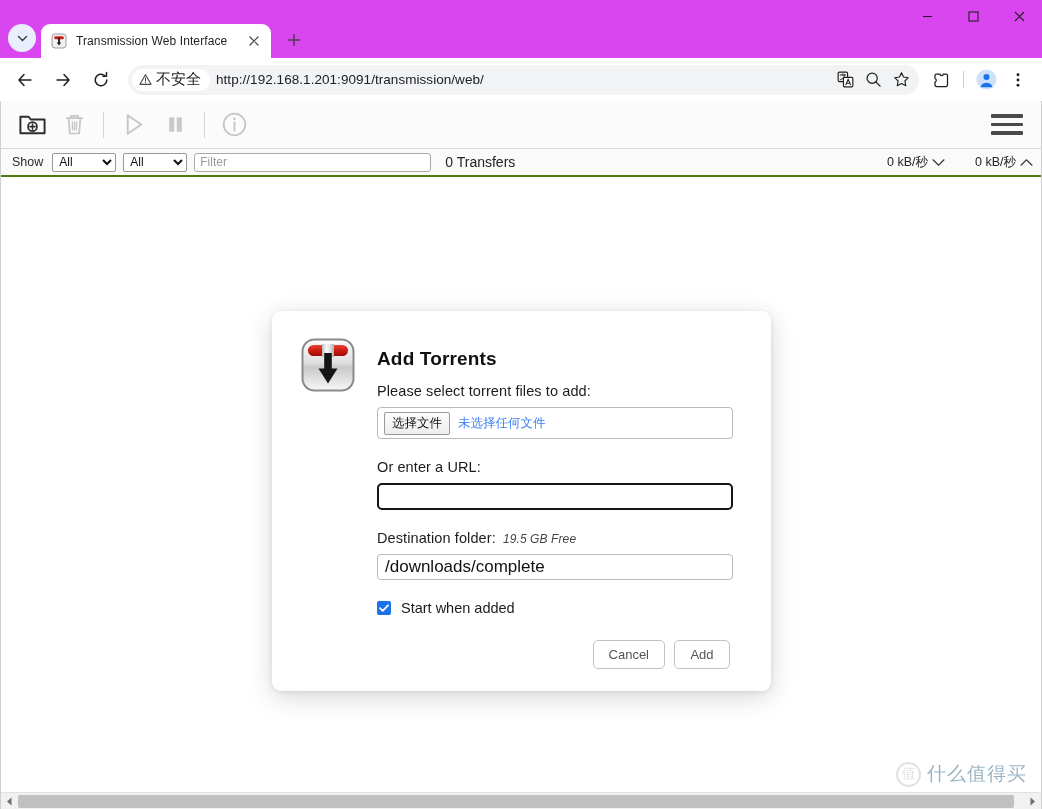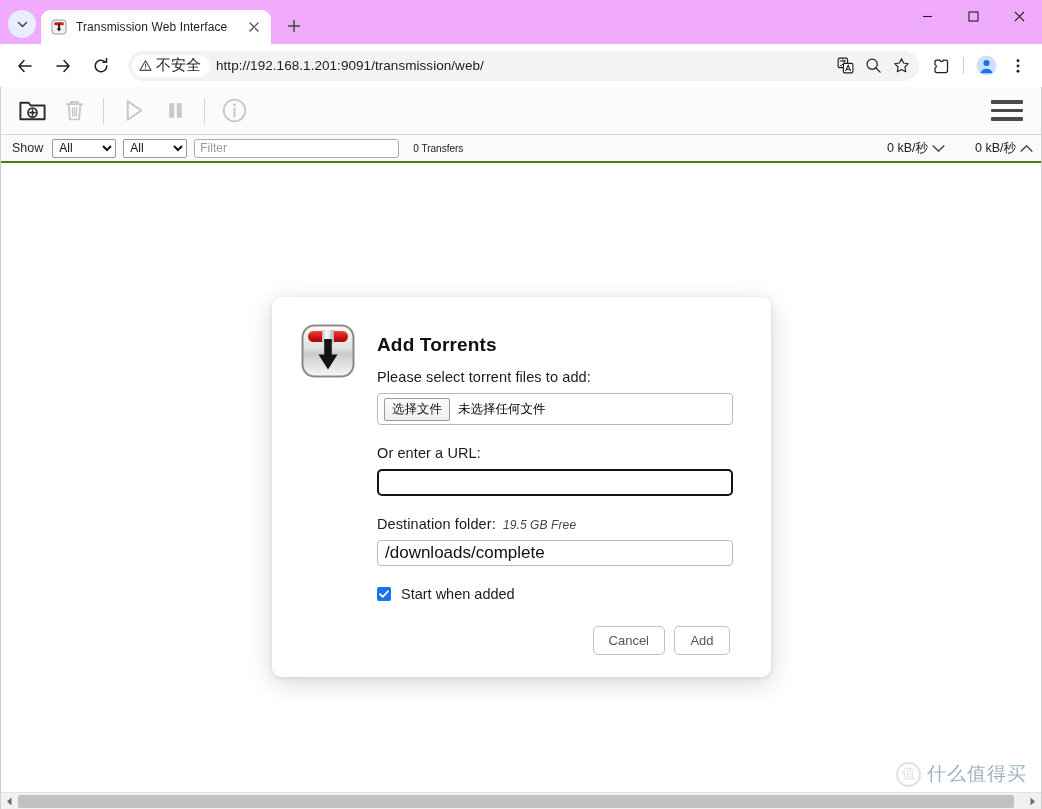--- a/index.html
+++ b/index.html
@@ -14,22 +14,22 @@
   
   .browser {
     width: 1042px; height: 809px;
     display: flex; flex-direction: column;
     position: relative;
     background: #d6e2fb;
   }
 
   
   .tabstrip {
-    height: 44px;
-    background: #f0abfc;
+    height: 58px;
+    background: #d946ef;
     display: flex;
     align-items: flex-end;
     position: relative;
     flex: 0 0 auto;
   }
   .tab-list-btn {
     width: 28px; height: 28px;
     margin: 0 5px 6px 8px;
     border-radius: 14px;
     background: #e8eefd;
@@ -224,30 +224,30 @@
     border: 1px solid #999;
     border-radius: 2px;
     background: #fff;
     color: #111;
     padding: 0 2px;
   }
   .fb-filter {
     font-family: "Liberation Sans", sans-serif;
     font-size: 12px;
     height: 19px;
-    width: 205px;
+    width: 237px;
     border: 1px solid #aaa;
     border-radius: 3px;
     padding: 0 5px;
     color: #111;
     background: #fff;
     margin-right: 14px;
   }
   .fb-filter::placeholder { color: #9a9a9a; }
-  .fb-count { font-size: 10px; color: #222; }
+  .fb-count { font-size: 14px; color: #222; }
   .fb-spacer { flex: 1 1 auto; }
   .fb-speed {
     display: flex; align-items: center;
     font-size: 12.5px; color: #222;
     margin-left: 30px;
     white-space: nowrap;
   }
   .fb-speed .chev { margin-left: 4px; display: inline-flex; }
 
   
@@ -312,21 +312,21 @@
   }
   .file-btn {
     font-size: 12.5px;
     color: #111;
     border: 1px solid #9a9a9a;
     background: linear-gradient(#fcfcfc,#eeeeee);
     border-radius: 2px;
     padding: 2px 7px;
     margin-right: 8px;
   }
-  .file-none { font-size: 12.5px; color: #000000; }
+  .file-none { font-size: 12.5px; color: #3b82f6; }
   .text-input {
     width: 100%;
     height: 26px;
     border: 1px solid #b9b9b9;
     border-radius: 4px;
     background: #fff;
     font-family: "Liberation Sans", sans-serif;
     font-size: 17px;
     color: #111;
     padding: 0 7px;

